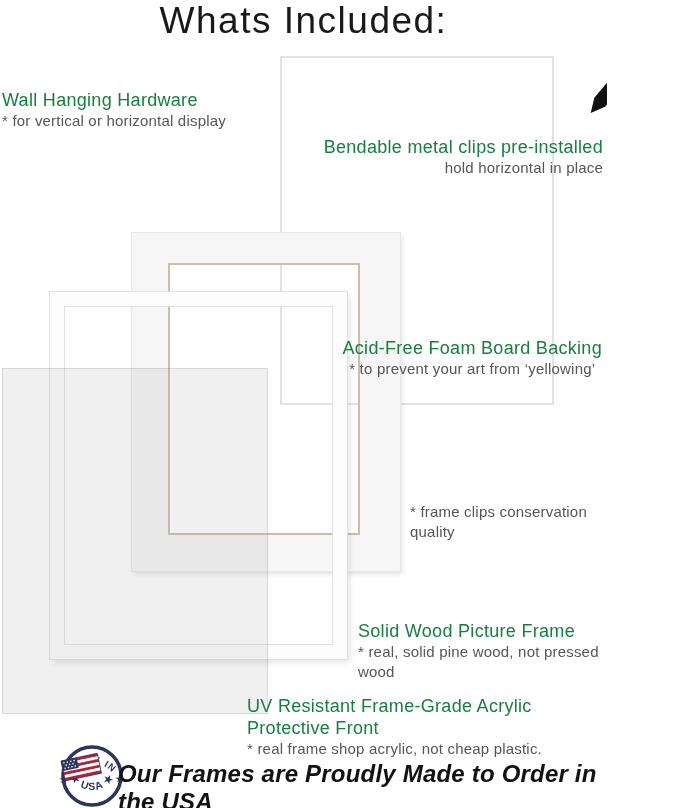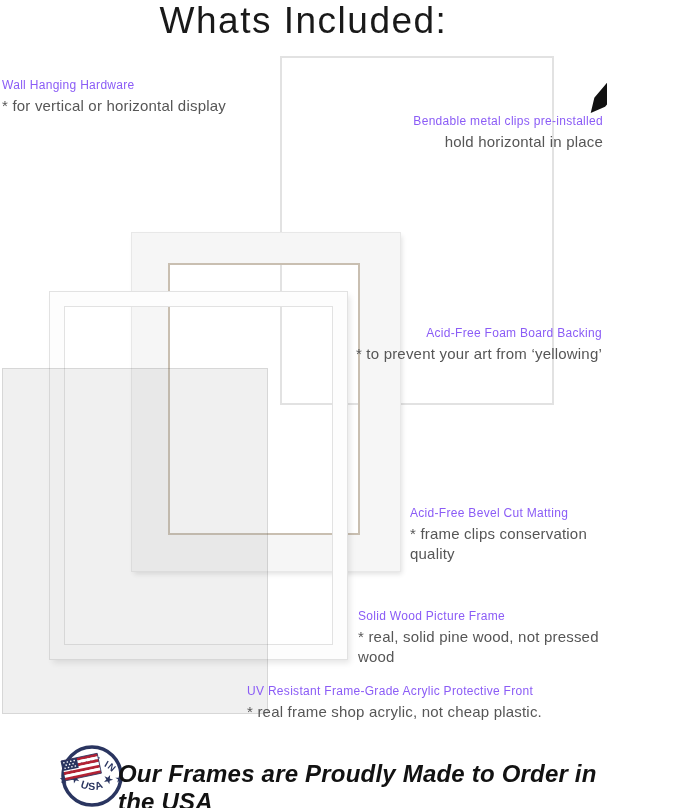--- a/index.html
+++ b/index.html
@@ -6,21 +6,21 @@
   .page{
     position:relative;width:607px;height:808px;background:#ffffff;
     font-family:"Liberation Sans",sans-serif;overflow:hidden;
   }
   .title{
     position:absolute;top:0;left:0;right:0;text-align:center;
     font-size:37px;letter-spacing:1.5px;color:#191919;z-index:10;font-weight:400;
   }
   .label{position:absolute;z-index:10;}
   .label.right{text-align:right;}
-  .heading{font-size:12px;color:#8b5cf6;letter-spacing:.3px;line-height:22px;}
+  .heading{font-size:18px;color:#15803d;letter-spacing:.3px;line-height:22px;margin-top:15px;}
   .note{font-size:15px;color:#565656;letter-spacing:.2px;line-height:20px;}
 
   
   .foam-board{
     position:absolute;left:280px;top:56px;width:270px;height:345px;
     background:#ffffff;border:2px solid #e2e2e2;z-index:1;
   }
   .matting{
     position:absolute;left:132px;top:233px;width:268px;height:338px;
     box-sizing:border-box;background:transparent;
@@ -74,32 +74,31 @@
   </div>
 
 
   <svg class="clips-icon" width="76" height="68" viewBox="0 0 76 68">
     <g fill="#111111">
       <path transform="translate(32,8) rotate(40)" d="M1,6 Q1,1 6,1 L11,1 Q15,1 15,6 L15,38 L8,52 L1,38 Z"></path>
       <path transform="translate(50,4) rotate(18)" d="M1,6 Q1,1 6,1 L11,1 Q15,1 15,6 L15,38 L8,52 L1,38 Z"></path>
     </g>
   </svg>
 
-  <div class="label right" style="right:4px;top:110px;">
+  <div class="label right" style="right:4px;top:121px;">
     <div class="heading">Bendable metal clips pre-installed</div>
     <div class="note">hold horizontal in place</div>
   </div>
 
-  <div class="label right" style="right:5px;top:322px;">
+  <div class="label right" style="right:5px;top:322px;text-align:center;">
     <div class="heading">Acid-Free Foam Board Backing</div>
     <div class="note">* to prevent your art from ‘yellowing’</div>
   </div>
 
   <div class="label" style="left:410px;top:502px;">
-    <div class="heading">Acid-Free Bevel Cut Matting</div>
     <div class="note">* frame clips conservation quality</div>
   </div>
 
   <div class="label" style="left:358px;top:605px;">
     <div class="heading">Solid Wood Picture Frame</div>
     <div class="note">* real, solid pine wood, not pressed wood</div>
   </div>
 
   <div class="label" style="left:247px;top:680px;">
     <div class="heading">UV Resistant Frame-Grade Acrylic Protective Front</div>

